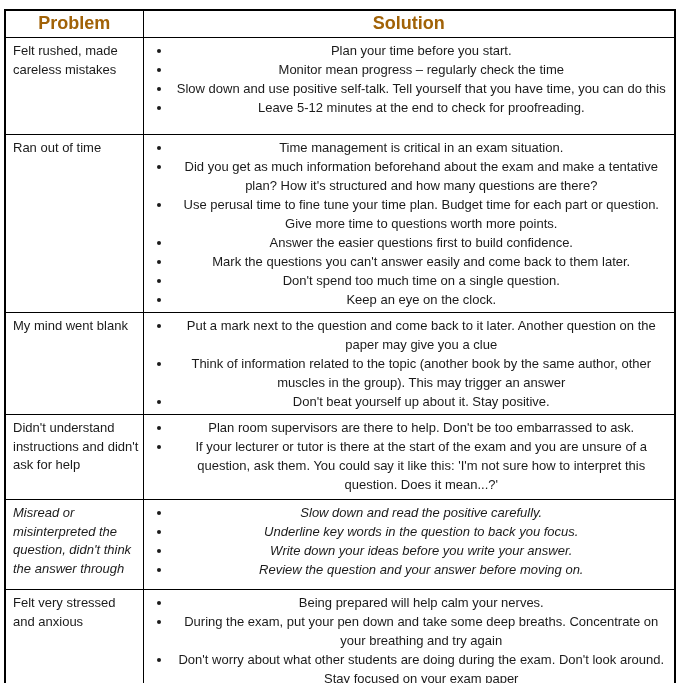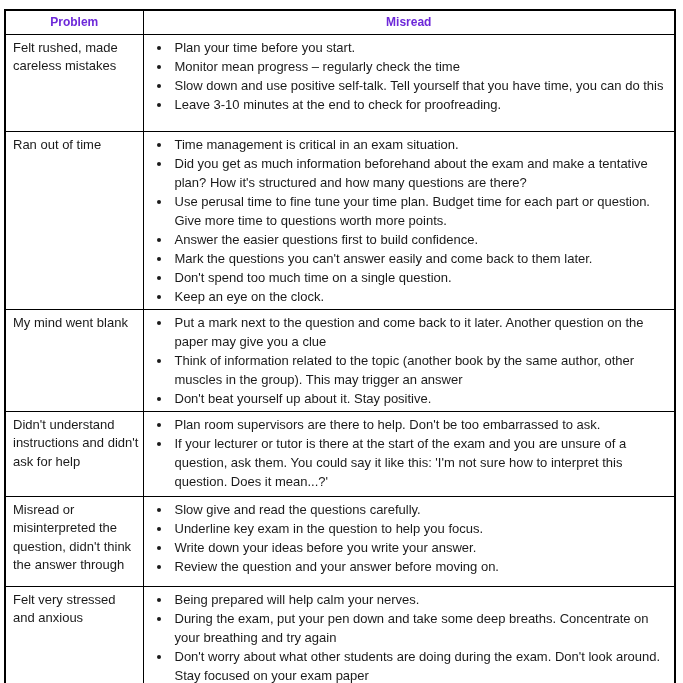--- a/index.html
+++ b/index.html
@@ -27,77 +27,78 @@
     table-layout: fixed;
     border: 2px solid #000000;
     border-bottom-width: 3px;
   }
   .ps-table th, .ps-table td {
     border: 1px solid #000000;
   }
   .ps-table col.problem-col { width: 138px; }
   thead tr { height: 24px; }
   th {
-    font-size: 12px;
+    font-size: 18px;
     font-weight: bold;
     text-align: center;
     vertical-align: middle;
     padding: 2px 0 3px 0;
-    color: #6d28d9;
+    color: #a16207;
   }
   tbody tr:nth-child(1) { height: 97px; }
   tbody tr:nth-child(2) { height: 157px; }
   tbody tr:nth-child(3) { height: 90px; }
   tbody tr:nth-child(4) { height: 85px; }
-  tbody tr:nth-child(5) { height: 90px; }
+  tbody tr:nth-child(5) { height: 90px; font-style: italic; }
   tbody tr:nth-child(6) { height: 125px; }
   td { vertical-align: top; }
   td.problem-cell {
     padding: 4px 4px 3px 7px;
     font-size: 13px;
     line-height: 18.5px;
   }
   td.solution-cell {
     padding: 3px 6px 3px 0;
   }
   td.solution-cell ul {
     margin: 0;
     padding: 0 0 0 28px;
     list-style: disc;
   }
   td.solution-cell li {
     font-size: 13px;
     line-height: 19px;
     padding-left: 3px;
+    text-align: center;
   }
 </style>
 </head>
 <body>
 
 <div class="page">
   <table class="ps-table">
     <colgroup>
       <col class="problem-col">
       <col class="solution-col">
     </colgroup>
     <thead>
       <tr>
         <th>Problem</th>
-        <th>Misread</th>
+        <th>Solution</th>
       </tr>
     </thead>
     <tbody id="table-body">
         <tr>
           <td class="problem-cell">Felt rushed, made careless mistakes</td>
           <td class="solution-cell">
             <ul>
               <li>Plan your time before you start.</li>
               <li>Monitor mean progress – regularly check the time</li>
               <li>Slow down and use positive self-talk. Tell yourself that you have time, you can do this</li>
-              <li>Leave 3-10 minutes at the end to check for proofreading.</li>
+              <li>Leave 5-12 minutes at the end to check for proofreading.</li>
             </ul>
           </td>
         </tr>
         <tr>
           <td class="problem-cell">Ran out of time</td>
           <td class="solution-cell">
             <ul>
               <li>Time management is critical in an exam situation.</li>
               <li>Did you get as much information beforehand about the exam and make a tentative plan? How it's structured and how many questions are there?</li>
               <li>Use perusal time to fine tune your time plan. Budget time for each part or question. Give more time to questions worth more points.</li>
@@ -124,22 +125,22 @@
             <ul>
               <li>Plan room supervisors are there to help. Don't be too embarrassed to ask.</li>
               <li>If your lecturer or tutor is there at the start of the exam and you are unsure of a question, ask them. You could say it like this: 'I'm not sure how to interpret this question. Does it mean...?'</li>
             </ul>
           </td>
         </tr>
         <tr>
           <td class="problem-cell">Misread or misinterpreted the question, didn't think the answer through</td>
           <td class="solution-cell">
             <ul>
-              <li>Slow give and read the questions carefully.</li>
-              <li>Underline key exam in the question to help you focus.</li>
+              <li>Slow down and read the positive carefully.</li>
+              <li>Underline key words in the question to back you focus.</li>
               <li>Write down your ideas before you write your answer.</li>
               <li>Review the question and your answer before moving on.</li>
             </ul>
           </td>
         </tr>
         <tr>
           <td class="problem-cell">Felt very stressed and anxious</td>
           <td class="solution-cell">
             <ul>
               <li>Being prepared will help calm your nerves.</li>

